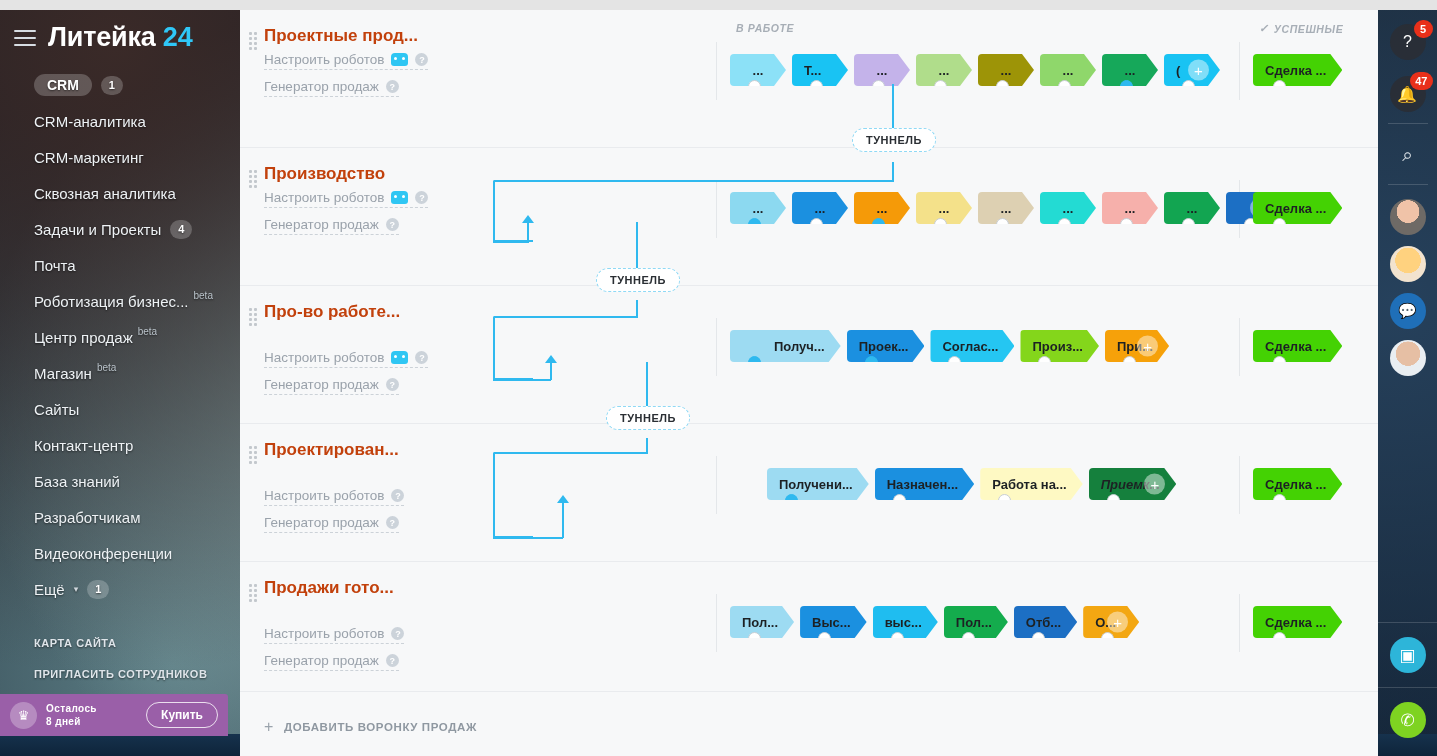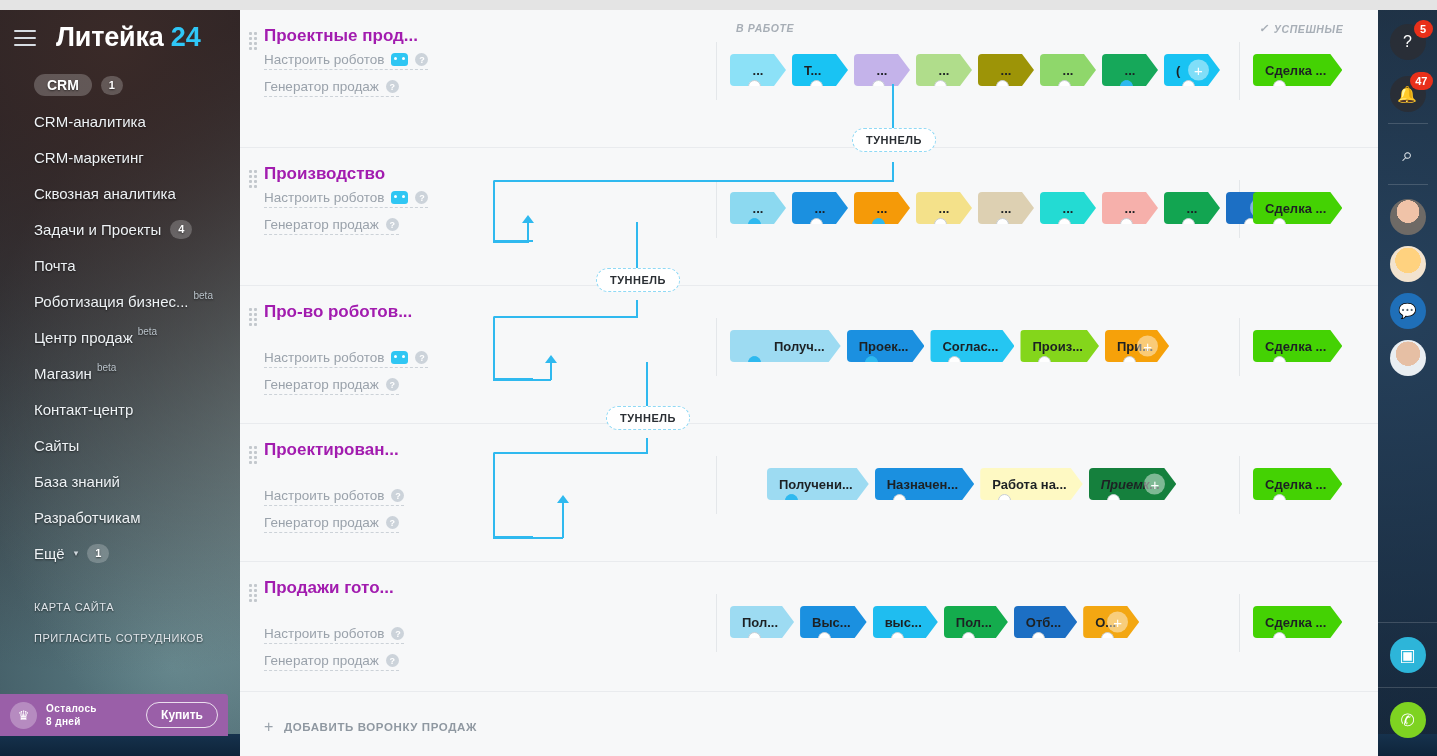--- a/index.html
+++ b/index.html
@@ -30,21 +30,21 @@
   #desk-bottom{
     position:absolute; left:0; bottom:0; width:1437px; height:22px;
     background:linear-gradient(180deg,#16324d 0%, #0e243a 100%);
   }
 
   
   #sidebar{
     position:absolute; left:0; top:10px; width:240px; height:746px;
     z-index:20; color:#fff; overflow:hidden;
   }
-  .logo-row{ display:flex; align-items:center; gap:20px; padding:14px 0 12px 14px; }
+  .logo-row{ display:flex; align-items:center; gap:12px; padding:14px 0 12px 14px; }
   .burger{ width:22px; height:16px; display:flex; flex-direction:column;
     justify-content:space-between; cursor:pointer; }
   .burger i{ display:block; height:2px; background:#d7dde3; border-radius:2px;}
   .logo-text{ font-size:27px; font-weight:700; letter-spacing:-.2px; line-height:1; }
   .logo-24{ color:#2fc7f7; font-weight:700; }
 
   .nav{ margin-top:4px; }
   .nav-item{
     display:flex; align-items:center; gap:9px;
     padding:0 10px 0 34px; height:36px;
@@ -59,21 +59,21 @@
     background:rgba(255,255,255,.22); border-radius:11px; min-width:22px;
     height:19px; display:inline-flex; align-items:center; justify-content:center;
     font-size:11px; font-weight:700; color:#fff; padding:0 6px;
   }
   .nav-item .beta{ font-size:10px; color:#b9c2c9; align-self:flex-start; margin-top:7px; margin-left:-4px;}
   .nav-item .caret{ font-size:9px; color:#cfd6dc; }
 
   .sect-gap{ height:16px; }
   .nav-sub{
     padding:0 16px 0 34px; height:31px; display:flex; align-items:center;
-    font-size:11px; font-weight:400; letter-spacing:.55px;
+    font-size:11px; font-weight:700; letter-spacing:.55px;
     color:#dfe5ea; text-transform:uppercase; cursor:pointer;
     text-shadow:0 1px 2px rgba(0,0,0,.55);
   }
 
   #promo{
     position:absolute; left:0; bottom:20px; width:228px; height:42px;
     background:#9a5fa8; display:flex; align-items:center; gap:9px; padding-left:10px;
     border-top-right-radius:3px;
   }
   .crown{
@@ -129,21 +129,21 @@
   }
   .funnel.r5{ min-height:130px; }
 
   
   .f-left{ width:232px; padding-left:24px; position:relative; flex:none; }
   .drag{
     position:absolute; left:9px; top:6px; width:7px; height:14px;
     display:grid; grid-template-columns:3px 3px; gap:2px 2px; align-content:start;
   }
   .drag i{ width:3px;height:3px; background:#c3c8cd; border-radius:1px; display:block;}
-  .f-title{ font-size:17px; font-weight:700; color:#a21caf; line-height:20px;
+  .f-title{ font-size:17px; font-weight:700; color:#c2410c; line-height:20px;
     margin-bottom:6px; cursor:pointer; }
   .f-title.tight{ margin-bottom:28px; }
   .f-link{
     display:flex; align-items:center; gap:7px; font-size:13.5px; color:#9aa2ab;
     border-bottom:1px dashed #ccd2d8; width:max-content; padding-bottom:2px;
     margin-bottom:9px; cursor:pointer;
   }
   .robot{
     width:17px;height:13px;background:#2fc6f3;border-radius:4px 4px 3px 3px;
     position:relative; flex:none;
@@ -271,30 +271,33 @@
       </div>
       <div class="nav-item">
         <span>Центр продаж</span>
         <span class="beta">beta</span>
       </div>
       <div class="nav-item">
         <span>Магазин</span>
         <span class="beta">beta</span>
       </div>
       <div class="nav-item">
+        <span>Сайты</span>
+      </div>
+      <div class="nav-item">
         <span>Контакт-центр</span>
       </div>
       <div class="nav-item">
-        <span>Сайты</span>
-      </div>
-      <div class="nav-item">
         <span>База знаний</span>
       </div>
       <div class="nav-item">
         <span>Разработчикам</span>
+      </div>
+      <div class="nav-item">
+        <span>Видеоконференции</span>
       </div>
       <div class="nav-item">
         <span>Ещё</span>
         <span class="caret">▾</span>
         <span class="cnt">1</span>
       </div>
     </div>
   <div class="sect-gap"></div>
   <div class="nav" id="nav-sub">
       <div class="nav-sub">
@@ -498,21 +501,21 @@
           <span class="drag">
             <i></i>
             <i></i>
             <i></i>
             <i></i>
             <i></i>
             <i></i>
             <i></i>
             <i></i>
           </span>
-          <div class="f-title tight">Про-во роботов...</div>
+          <div class="f-title tight">Про-во работе...</div>
           <div class="f-link">
             <span>Настроить роботов</span>
             <span class="robot"></span>
             <span class="qm">?</span>
           </div>
           <div class="f-link">
             <span>Генератор продаж</span>
             <span class="qm">?</span>
           </div>
         </div>

